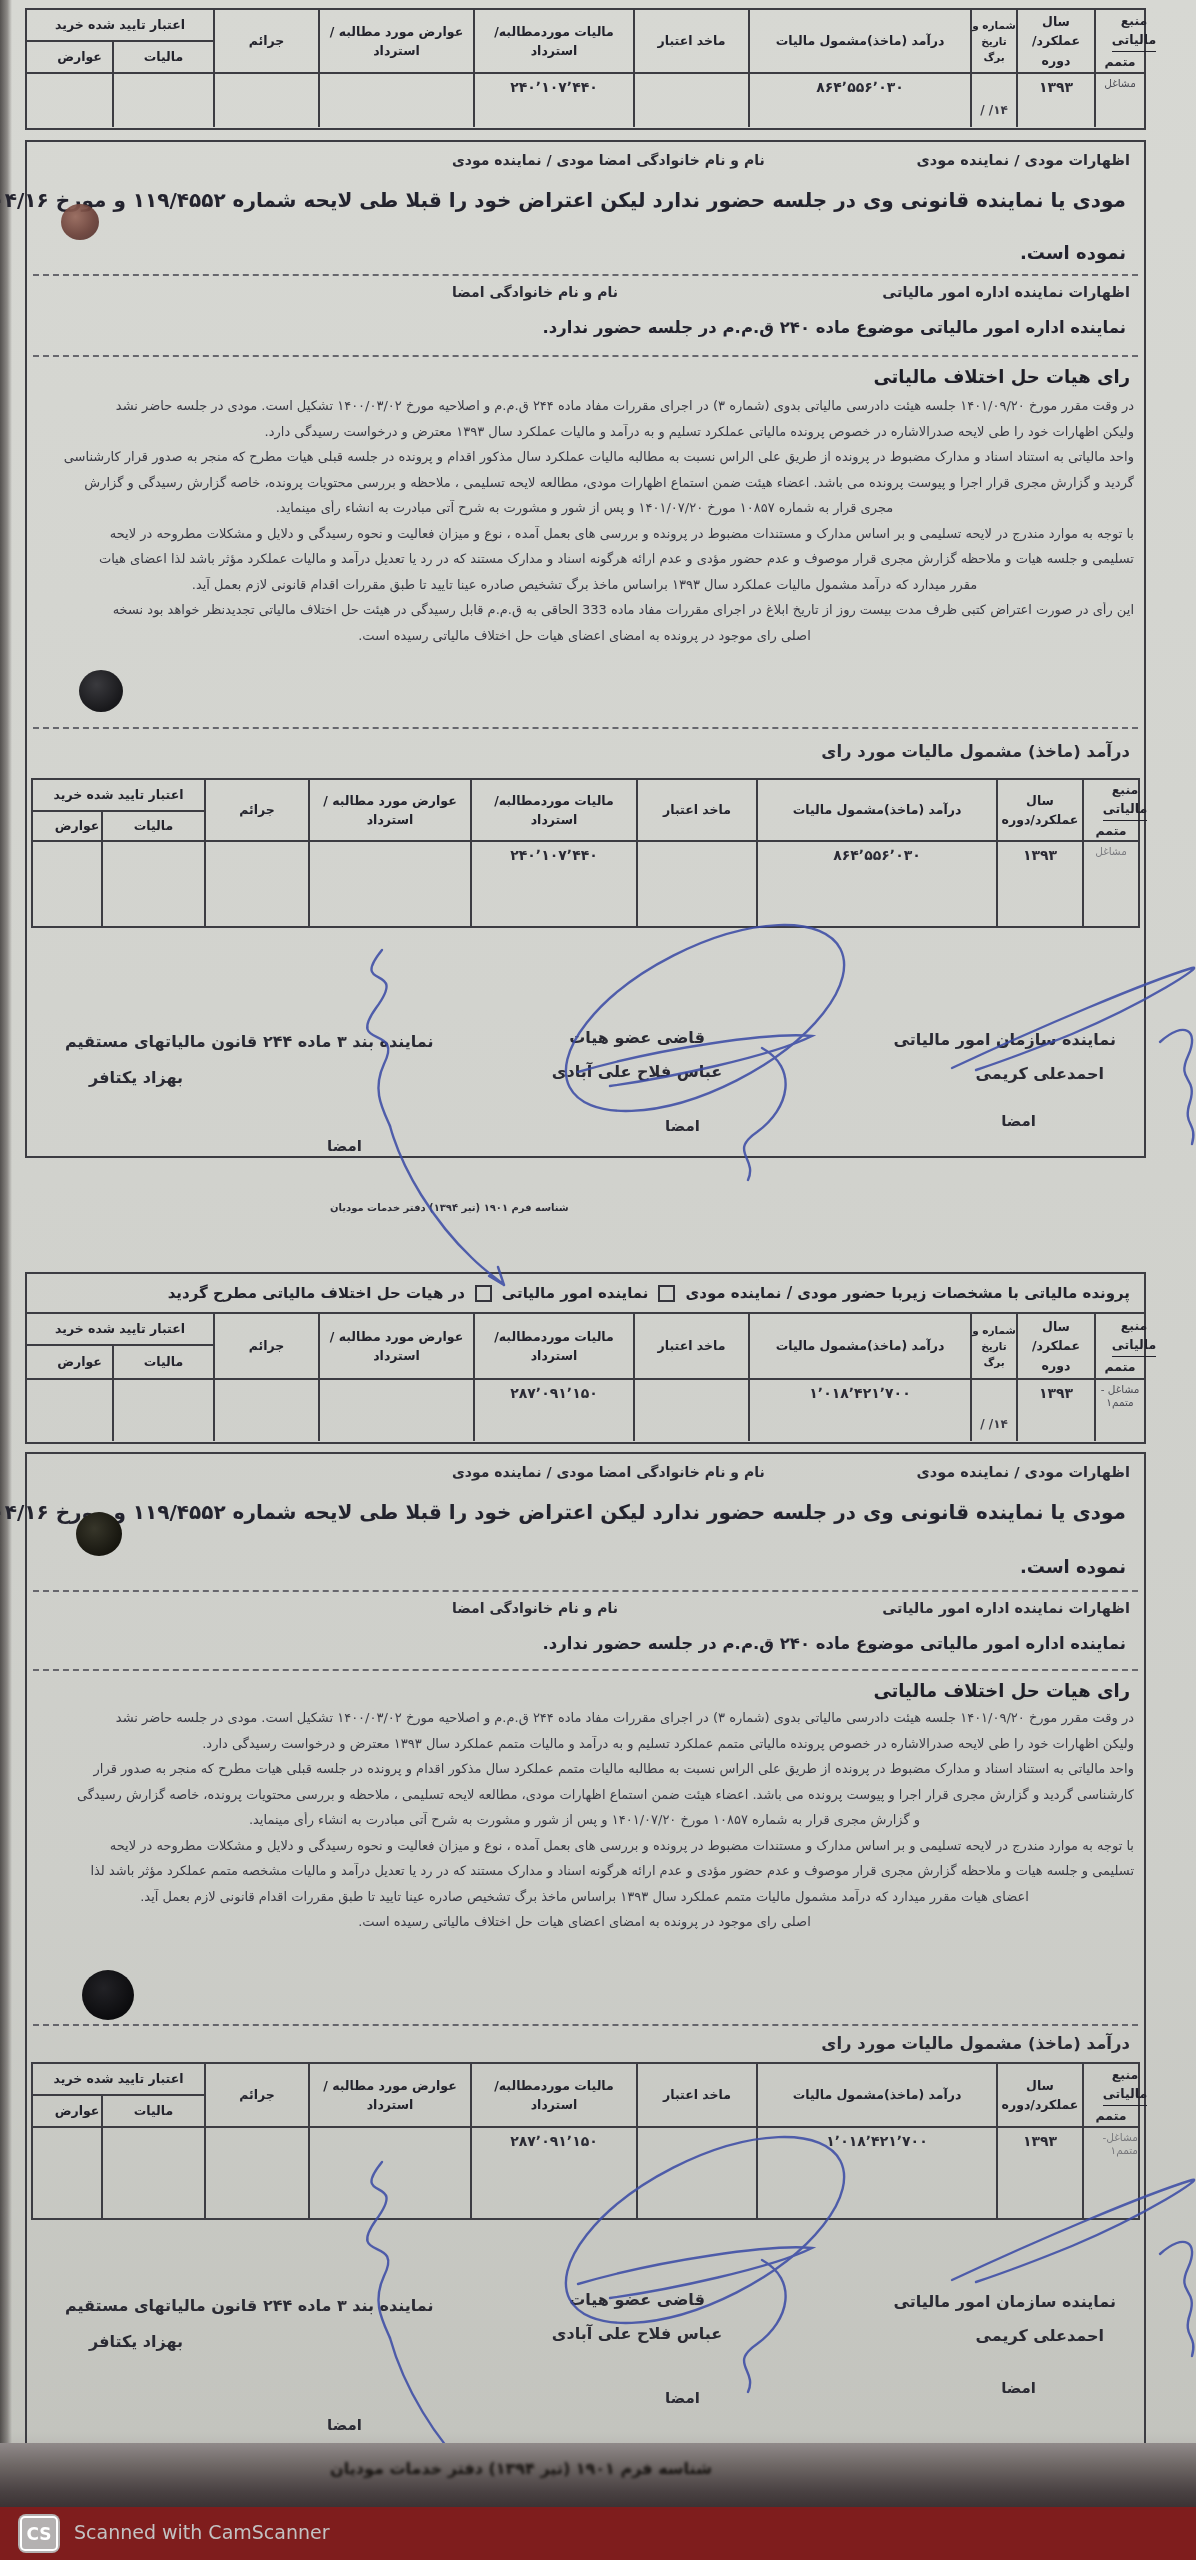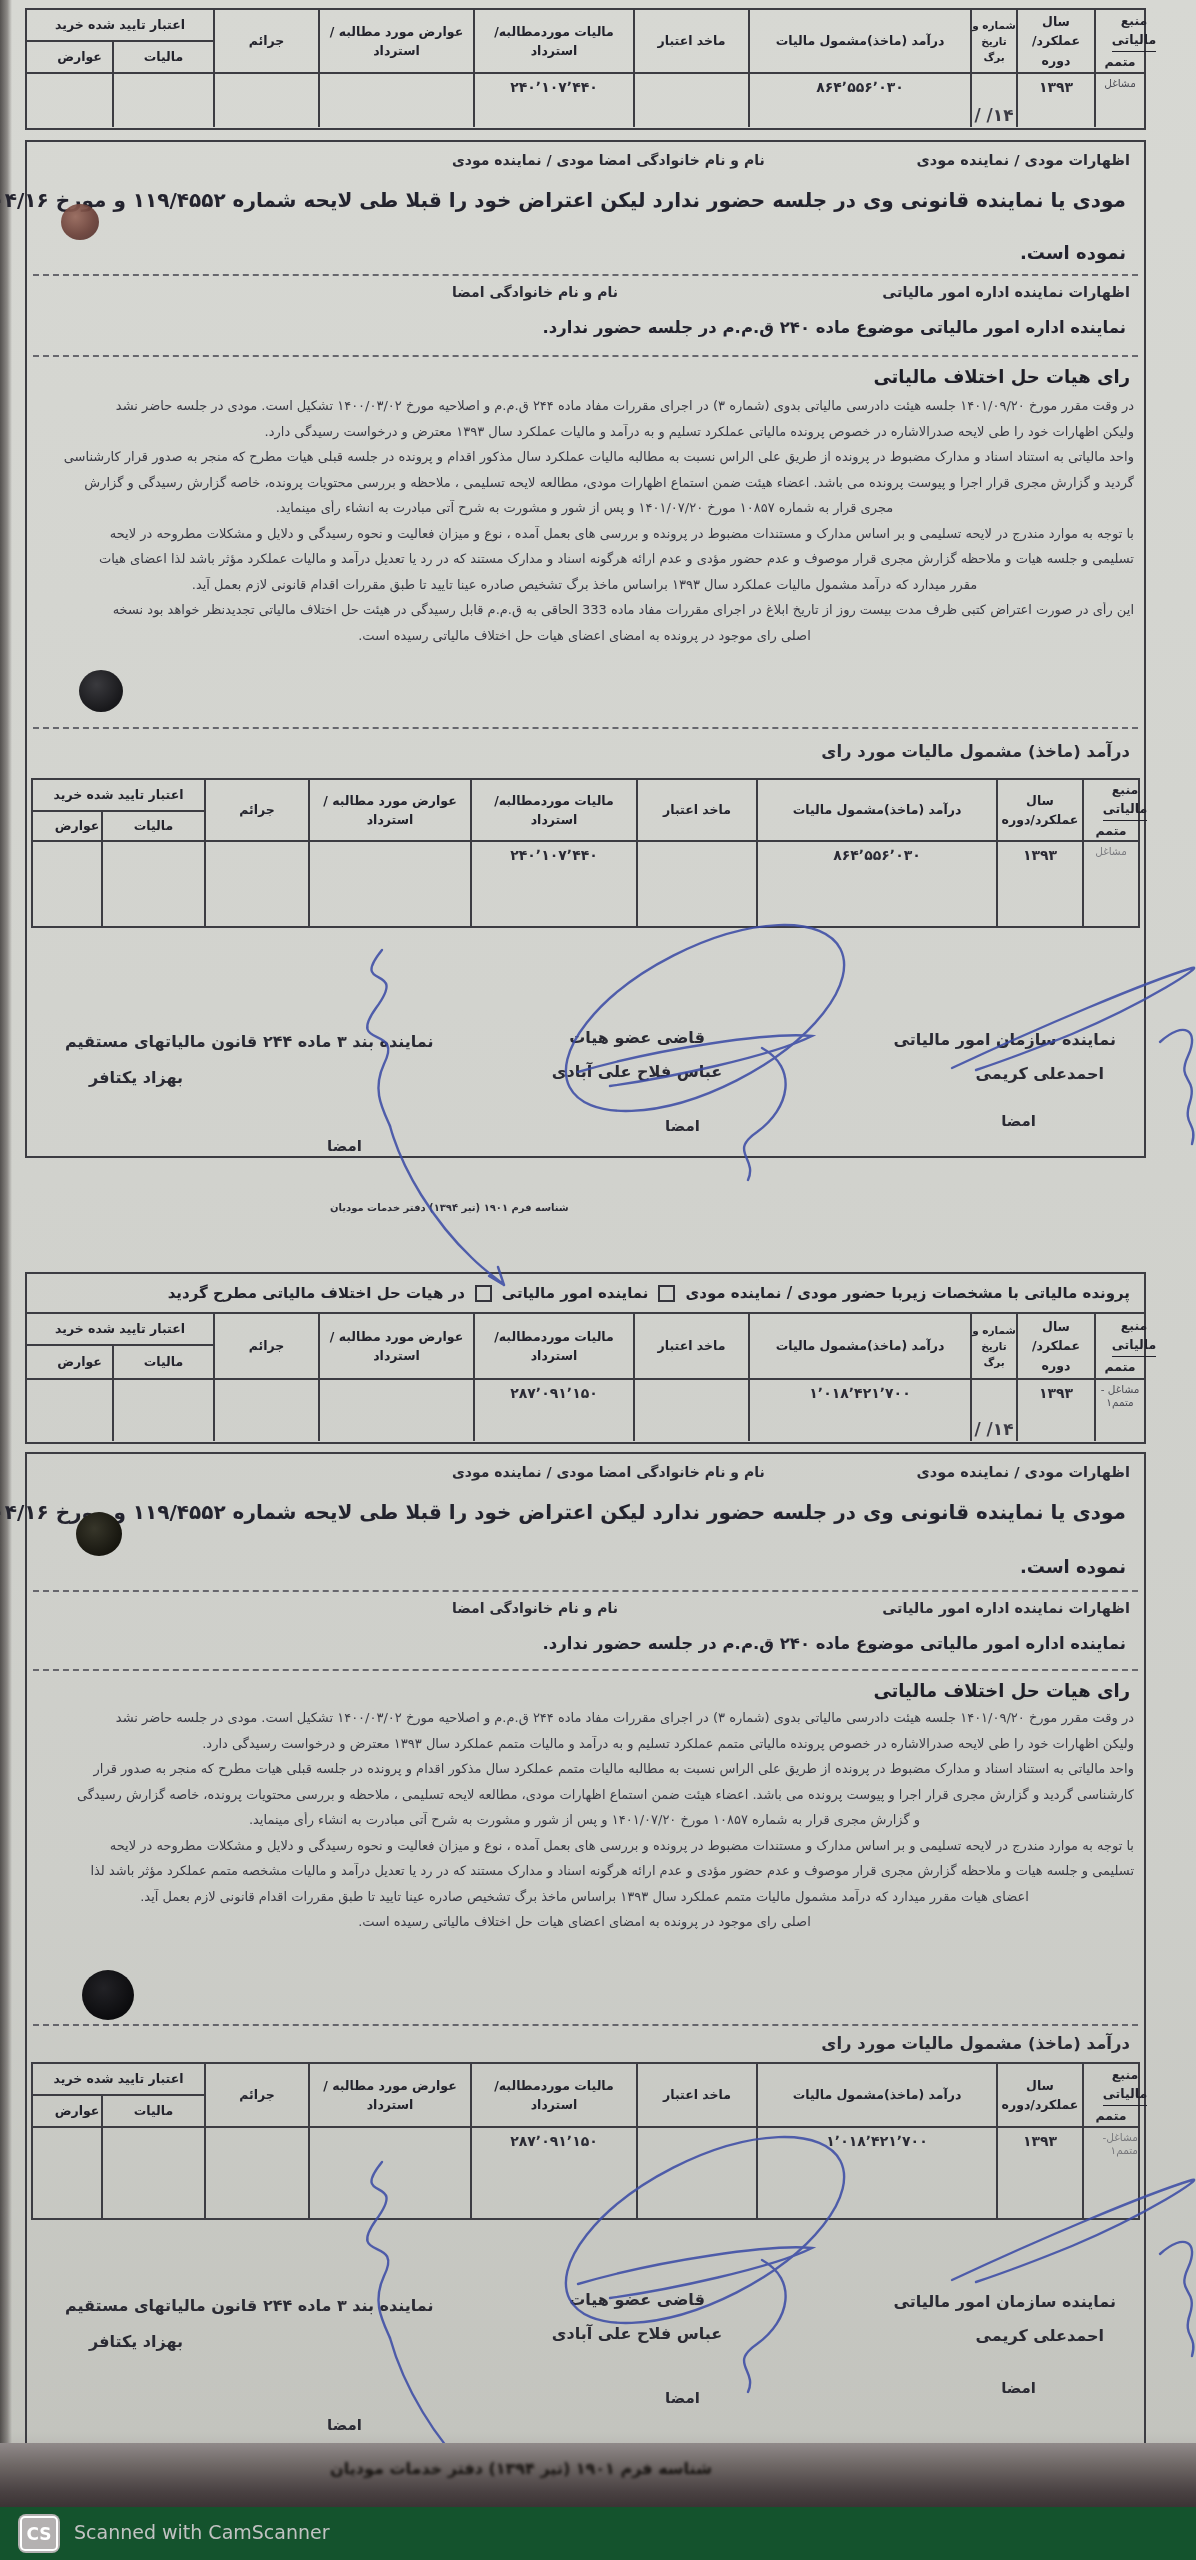--- a/index.html
+++ b/index.html
@@ -26,39 +26,39 @@
   .gsub{display:flex;align-items:center;justify-content:center;border-left:2px solid #3c3c42;box-sizing:border-box;}
   .gsub.last{border-left:none;padding-left:20px;}
   
   .wA1{width:50px}.wA2{width:78px}.wA3{width:46px}.wA4{width:222px}.wA5{width:115px}
   .wA6{width:160px}.wA7{width:155px}.wA8{width:105px}.wA9{flex:1}.wA9a{width:101px}.wA9b{flex:1}
   
   .wB1{width:56px}.wB2{width:86px}.wB4{width:240px}.wB5{width:120px}
   .wB6{width:166px}.wB7{width:162px}.wB8{width:104px}.wB9{flex:1}.wB9a{width:103px}.wB9b{flex:1}
   .num{font-weight:bold;font-size:14px;color:#2a2a34;margin-top:5px;white-space:nowrap;}
   .srcval{font-size:10.5px;color:#4c4c55;margin-top:3px;line-height:1.25;}
-  .sheetval{position:absolute;bottom:2px;font-size:17px;font-weight:bold;color:#3c3c46;}
+  .sheetval{position:absolute;bottom:10px;font-size:12px;font-weight:bold;color:#3c3c46;}
   
   .abslbl{position:absolute;font-weight:bold;white-space:nowrap;}
   .hw{font-weight:600;color:#23232e;letter-spacing:.4px;white-space:nowrap;}
   .dash{position:absolute;left:6px;right:6px;border-top:2px dashed #54545c;opacity:.85;}
   .vlines{position:absolute;left:8px;right:10px;}
   .vline{height:25.5px;font-size:13px;color:#3a3a44;white-space:nowrap;overflow:hidden;text-align:right;}
   .stamp{position:absolute;border-radius:50%;}
   .sig-label{position:absolute;font-weight:bold;white-space:nowrap;}
   .sigsvg{position:absolute;left:0;top:0;pointer-events:none;}
   .cbline{height:40px;display:flex;align-items:center;gap:10px;padding:0 14px;
           border-bottom:2px solid #3c3c42;font-size:15px;font-weight:bold;color:#23232c;box-sizing:border-box;}
   .cb{display:inline-block;width:17px;height:17px;border:2px solid #34343c;box-sizing:border-box;background:transparent;}
   
   .blurstrip{position:absolute;left:0;top:2443px;width:1196px;height:64px;
           background:linear-gradient(180deg,#908a8a 0%,#6e6765 35%,#4a4243 75%,#3b3334 100%);}
   .blurtext{position:absolute;left:330px;top:16px;font-size:16px;font-weight:bold;color:#15120f;
           filter:blur(1.8px);direction:rtl;white-space:nowrap;}
-  .footer{position:absolute;left:0;top:2507px;width:1196px;height:53px;background:#14532d;direction:ltr;}
+  .footer{position:absolute;left:0;top:2507px;width:1196px;height:53px;background:#7f1d1d;direction:ltr;}
   .cslogo{position:absolute;left:18px;top:7px;width:42px;height:39px;background:#b4b1b1;border-radius:8px;
           display:flex;align-items:center;justify-content:center;}
   .cslogo-inner{width:34px;height:31px;border:2.5px solid #ffffff;border-radius:5px;display:flex;
           align-items:center;justify-content:center;font-weight:bold;font-size:17px;color:#ffffff;
           font-family:"DejaVu Sans",sans-serif;}
   .cstext{position:absolute;left:74px;top:14px;font-size:19px;color:#c2c2c2;font-family:"DejaVu Sans",sans-serif;}
 </style>
 </head>
 <body>
 

